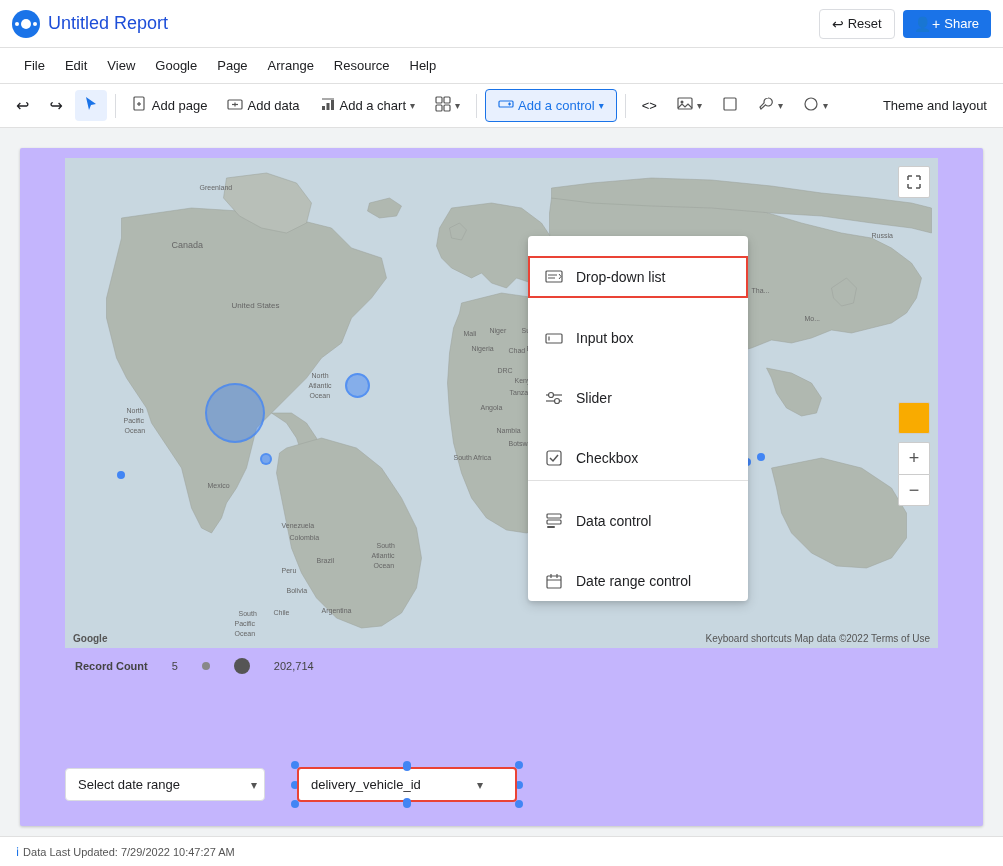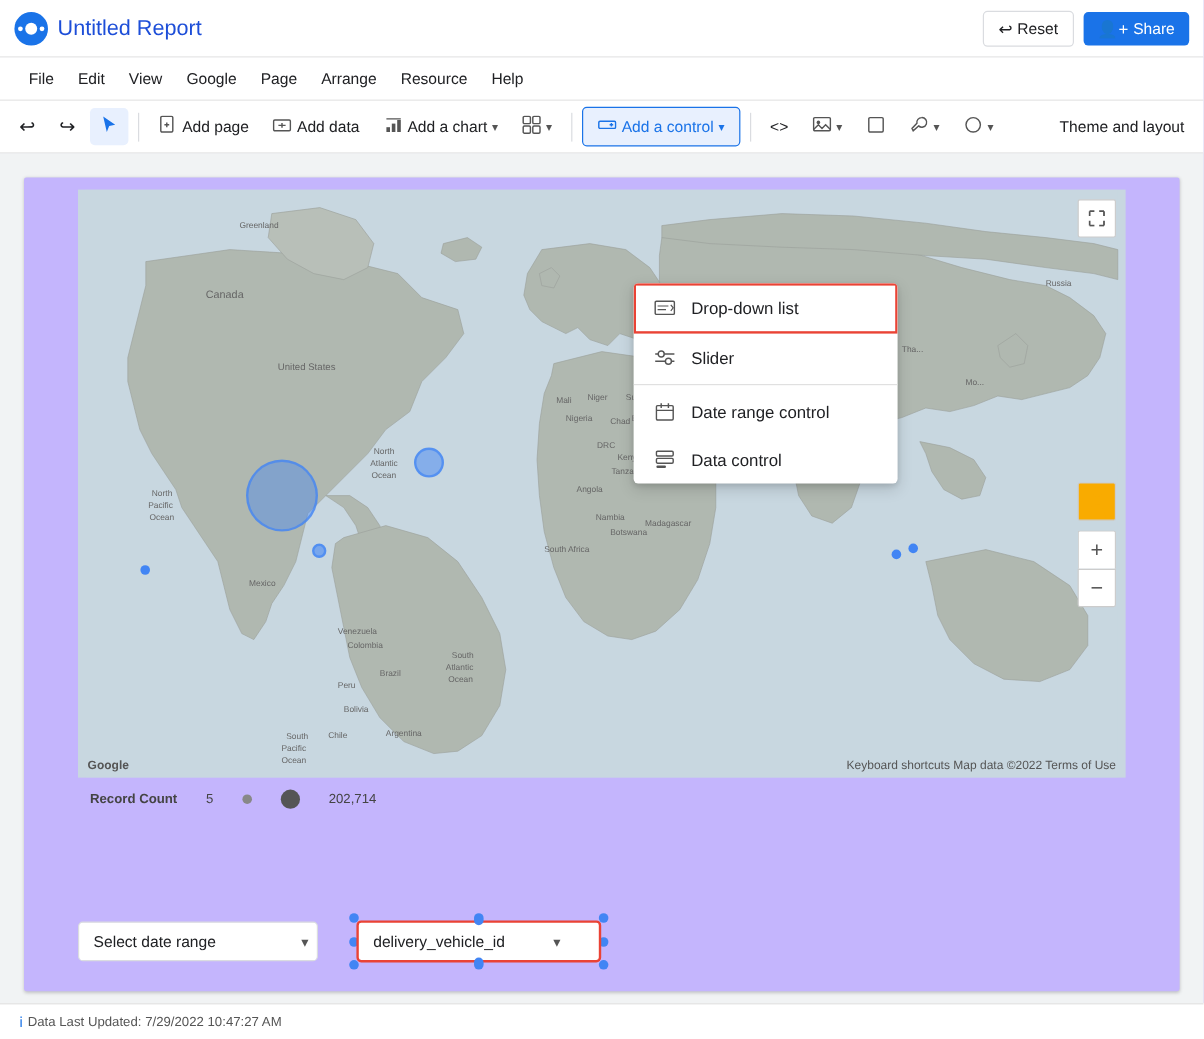--- a/index.html
+++ b/index.html
@@ -314,20 +314,21 @@
       overflow: hidden;
     }
     .dropdown-menu-item {
       display: flex;
       align-items: center;
       gap: 12px;
       padding: 10px 16px;
       font-size: 14px;
       color: #202124;
       cursor: pointer;
+      margin-top: 20px;
     }
     .menu-icon {
       width: 20px; height: 20px;
       display: flex; align-items: center; justify-content: center;
       font-size: 14px;
       color: #555;
       flex-shrink: 0;
     }
 
     
@@ -658,21 +659,21 @@
         <div style="position:absolute; right:-6px; top:50%; transform:translateY(-50%); width:8px; height:8px; background:#4285f4; border-radius:50%;"></div>
 
         <div style="position:absolute; top:-6px; left:-6px; width:8px; height:8px; background:#4285f4; border-radius:50%;"></div>
 
         <div style="position:absolute; top:-6px; right:-6px; width:8px; height:8px; background:#4285f4; border-radius:50%;"></div>
 
         <div style="position:absolute; bottom:-6px; left:-6px; width:8px; height:8px; background:#4285f4; border-radius:50%;"></div>
 
         <div style="position:absolute; bottom:-6px; right:-6px; width:8px; height:8px; background:#4285f4; border-radius:50%;"></div>
 
-        <div class="control-dropdown-selected" style="border:2px solid #ea4335; border-radius:4px; padding:8px 32px 8px 12px; background:white; width:204px; position:relative; display:flex; align-items:center; justify-content:space-between;">
+        <div class="control-dropdown-selected" style="border:2px solid #ea4335; border-radius:4px; padding:8px 32px 8px 12px; background:white; width:220px; position:relative; display:flex; align-items:center; justify-content:space-between;">
           <span style="font-size:13px; color:#202124;">delivery_vehicle_id</span>
           <span style="font-size:12px; color:#555;">▾</span>
         </div>
       </div>
     </div>
   </div>
 
   <div class="dropdown-menu">
 
     <div class="dropdown-menu-item" style="border: 2px solid #ea4335; padding: 9px 14px;">
@@ -681,58 +682,76 @@
             <rect x="1" y="2" width="16" height="11" rx="1" fill="none" stroke="#555" stroke-width="1.2"></rect>
             <line x1="3" y1="6" x2="12" y2="6" stroke="#555" stroke-width="1"></line>
             <line x1="3" y1="9" x2="10" y2="9" stroke="#555" stroke-width="1"></line>
             <polyline points="14,5 16,7.5 14,10" fill="none" stroke="#555" stroke-width="1"></polyline>
           </svg>
       </div>
       <span>Drop-down list</span>
     </div>
 
 
+    <div class="dropdown-menu-item">
+      <div class="menu-icon">
+        <svg width="18" height="16" viewBox="0 0 18 16">
+            <rect x="1" y="4" width="16" height="9" rx="1" fill="none" stroke="#555" stroke-width="1.2"></rect>
+            <line x1="4" y1="6.5" x2="4" y2="10.5" stroke="#555" stroke-width="1.2"></line>
+          </svg>
+      </div>
+      <span>Input box</span>
+    </div>
 
 
     <div class="dropdown-menu-item">
       <div class="menu-icon">
         <svg width="18" height="16" viewBox="0 0 18 16">
             <line x1="1" y1="5" x2="17" y2="5" stroke="#555" stroke-width="1.2"></line>
             <line x1="1" y1="11" x2="17" y2="11" stroke="#555" stroke-width="1.2"></line>
             <circle cx="6" cy="5" r="2.5" fill="white" stroke="#555" stroke-width="1.2"></circle>
             <circle cx="12" cy="11" r="2.5" fill="white" stroke="#555" stroke-width="1.2"></circle>
           </svg>
       </div>
       <span>Slider</span>
     </div>
 
+    <div class="dropdown-menu-item">
+      <div class="menu-icon">
+        <svg width="16" height="16" viewBox="0 0 16 16">
+            <rect x="1" y="1" width="14" height="14" rx="2" fill="none" stroke="#555" stroke-width="1.2"></rect>
+            <polyline points="4,8 7,11 12,5" fill="none" stroke="#555" stroke-width="1.5"></polyline>
+          </svg>
+      </div>
+      <span>Checkbox</span>
+    </div>
 
     <div style="height:1px; background:#e0e0e0; margin:2px 0;"></div>
+
+    <div class="dropdown-menu-item">
+      <div class="menu-icon">
+        <svg width="16" height="16" viewBox="0 0 16 16">
+            <rect x="1" y="1" width="14" height="4" rx="1" fill="none" stroke="#555" stroke-width="1.2"></rect>
+            <rect x="1" y="7" width="14" height="4" rx="1" fill="none" stroke="#555" stroke-width="1.2"></rect>
+            <rect x="1" y="13" width="8" height="2" rx="1" fill="#555"></rect>
+          </svg>
+      </div>
+      <span>Data control</span>
+    </div>
 
     <div class="dropdown-menu-item">
       <div class="menu-icon">
         <svg width="16" height="16" viewBox="0 0 16 16">
             <rect x="1" y="3" width="14" height="12" rx="1" fill="none" stroke="#555" stroke-width="1.2"></rect>
             <line x1="1" y1="7" x2="15" y2="7" stroke="#555" stroke-width="1"></line>
             <line x1="5" y1="1" x2="5" y2="5" stroke="#555" stroke-width="1.2"></line>
             <line x1="11" y1="1" x2="11" y2="5" stroke="#555" stroke-width="1.2"></line>
           </svg>
       </div>
       <span>Date range control</span>
     </div>
-
-    <div class="dropdown-menu-item">
-      <div class="menu-icon">
-        <svg width="16" height="16" viewBox="0 0 16 16">
-            <rect x="1" y="1" width="14" height="4" rx="1" fill="none" stroke="#555" stroke-width="1.2"></rect>
-            <rect x="1" y="7" width="14" height="4" rx="1" fill="none" stroke="#555" stroke-width="1.2"></rect>
-            <rect x="1" y="13" width="8" height="2" rx="1" fill="#555"></rect>
-          </svg>
-      </div>
-      <span>Data control</span>
-    </div>
   </div>
 </div>
 
 <div class="status-bar">
   <span style="font-size:12px; color:#1a73e8;">ℹ</span>
   <span>Data Last Updated: 7/29/2022 10:47:27 AM</span>
 </div>
 
 </body></html>

